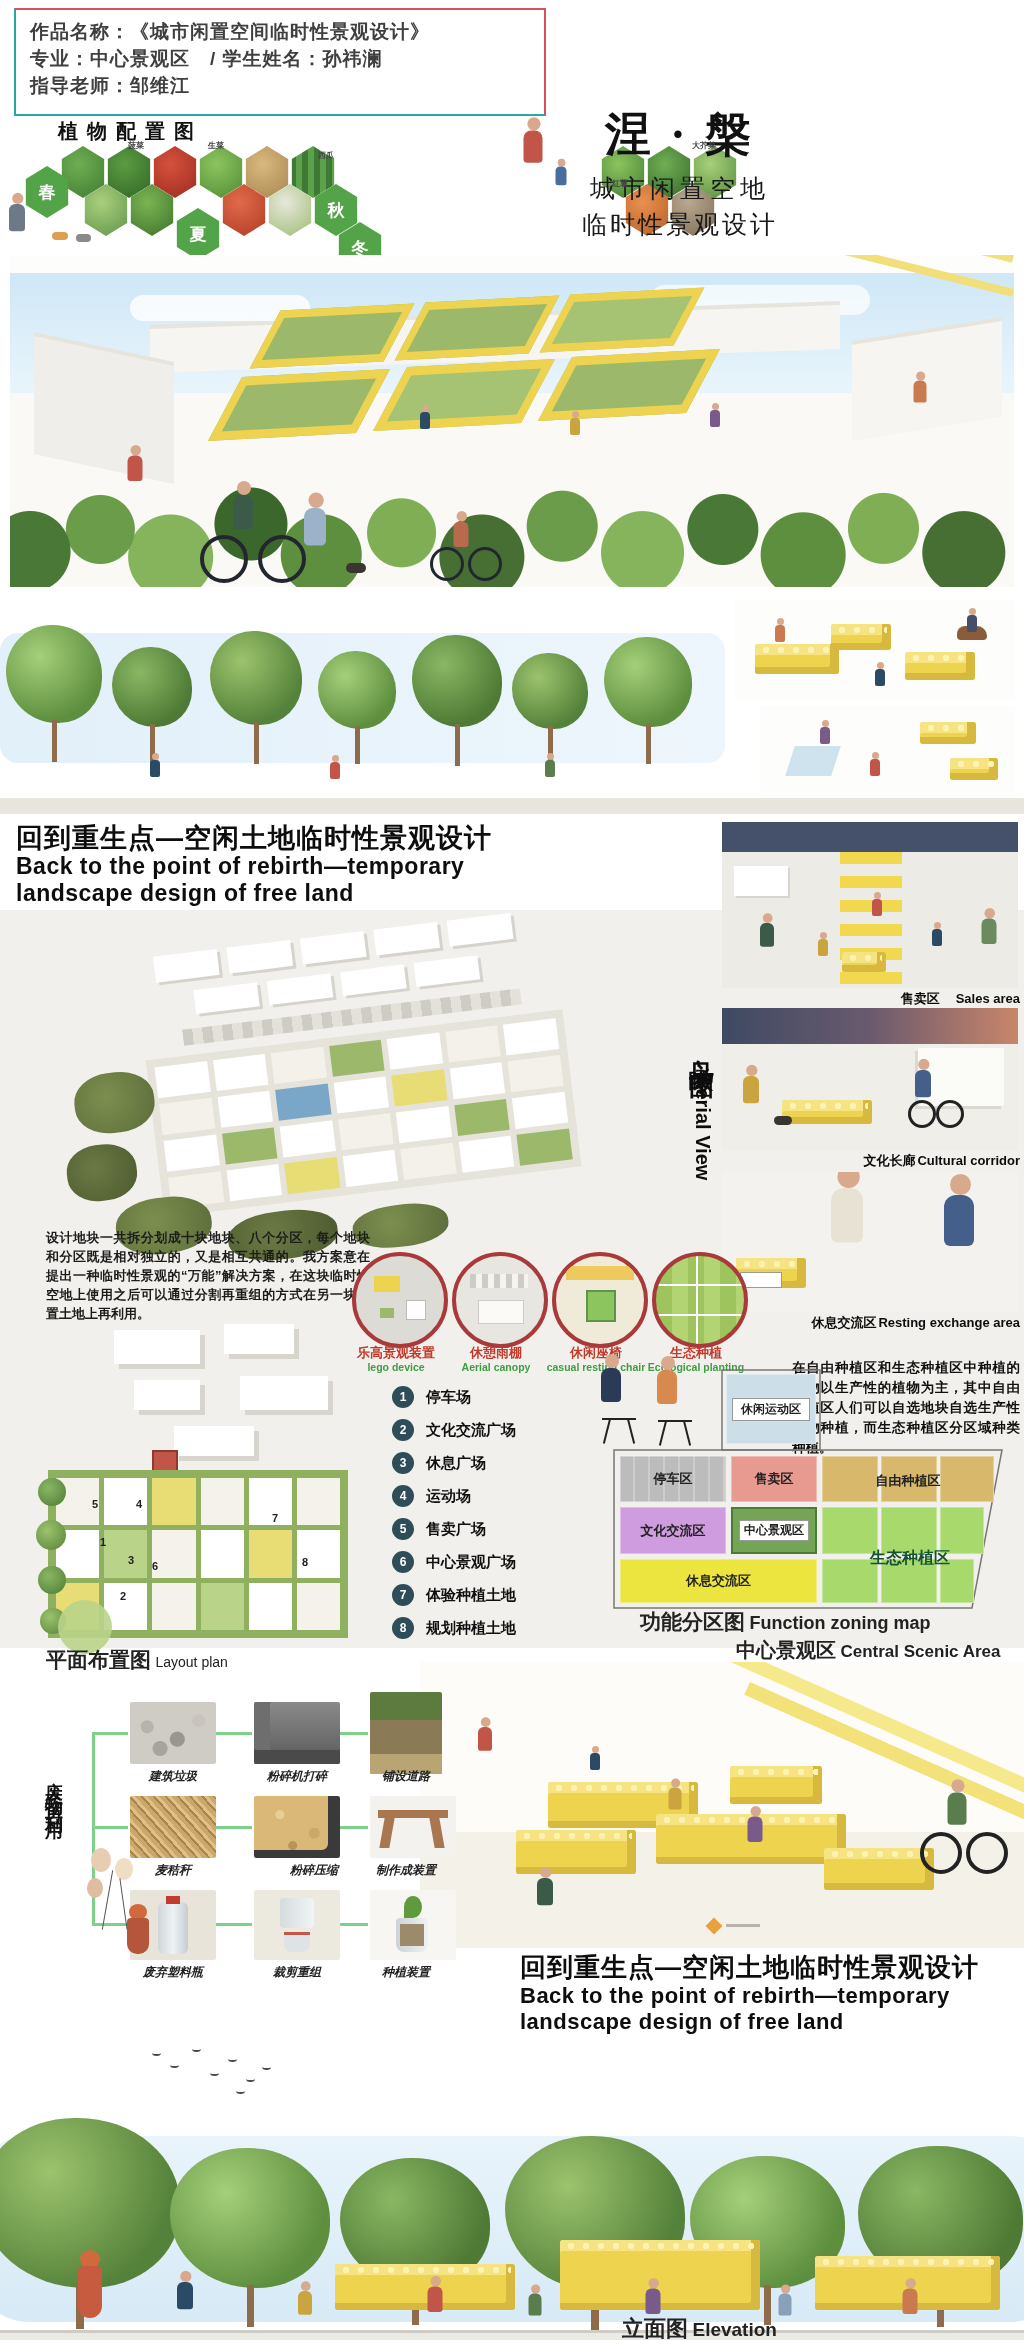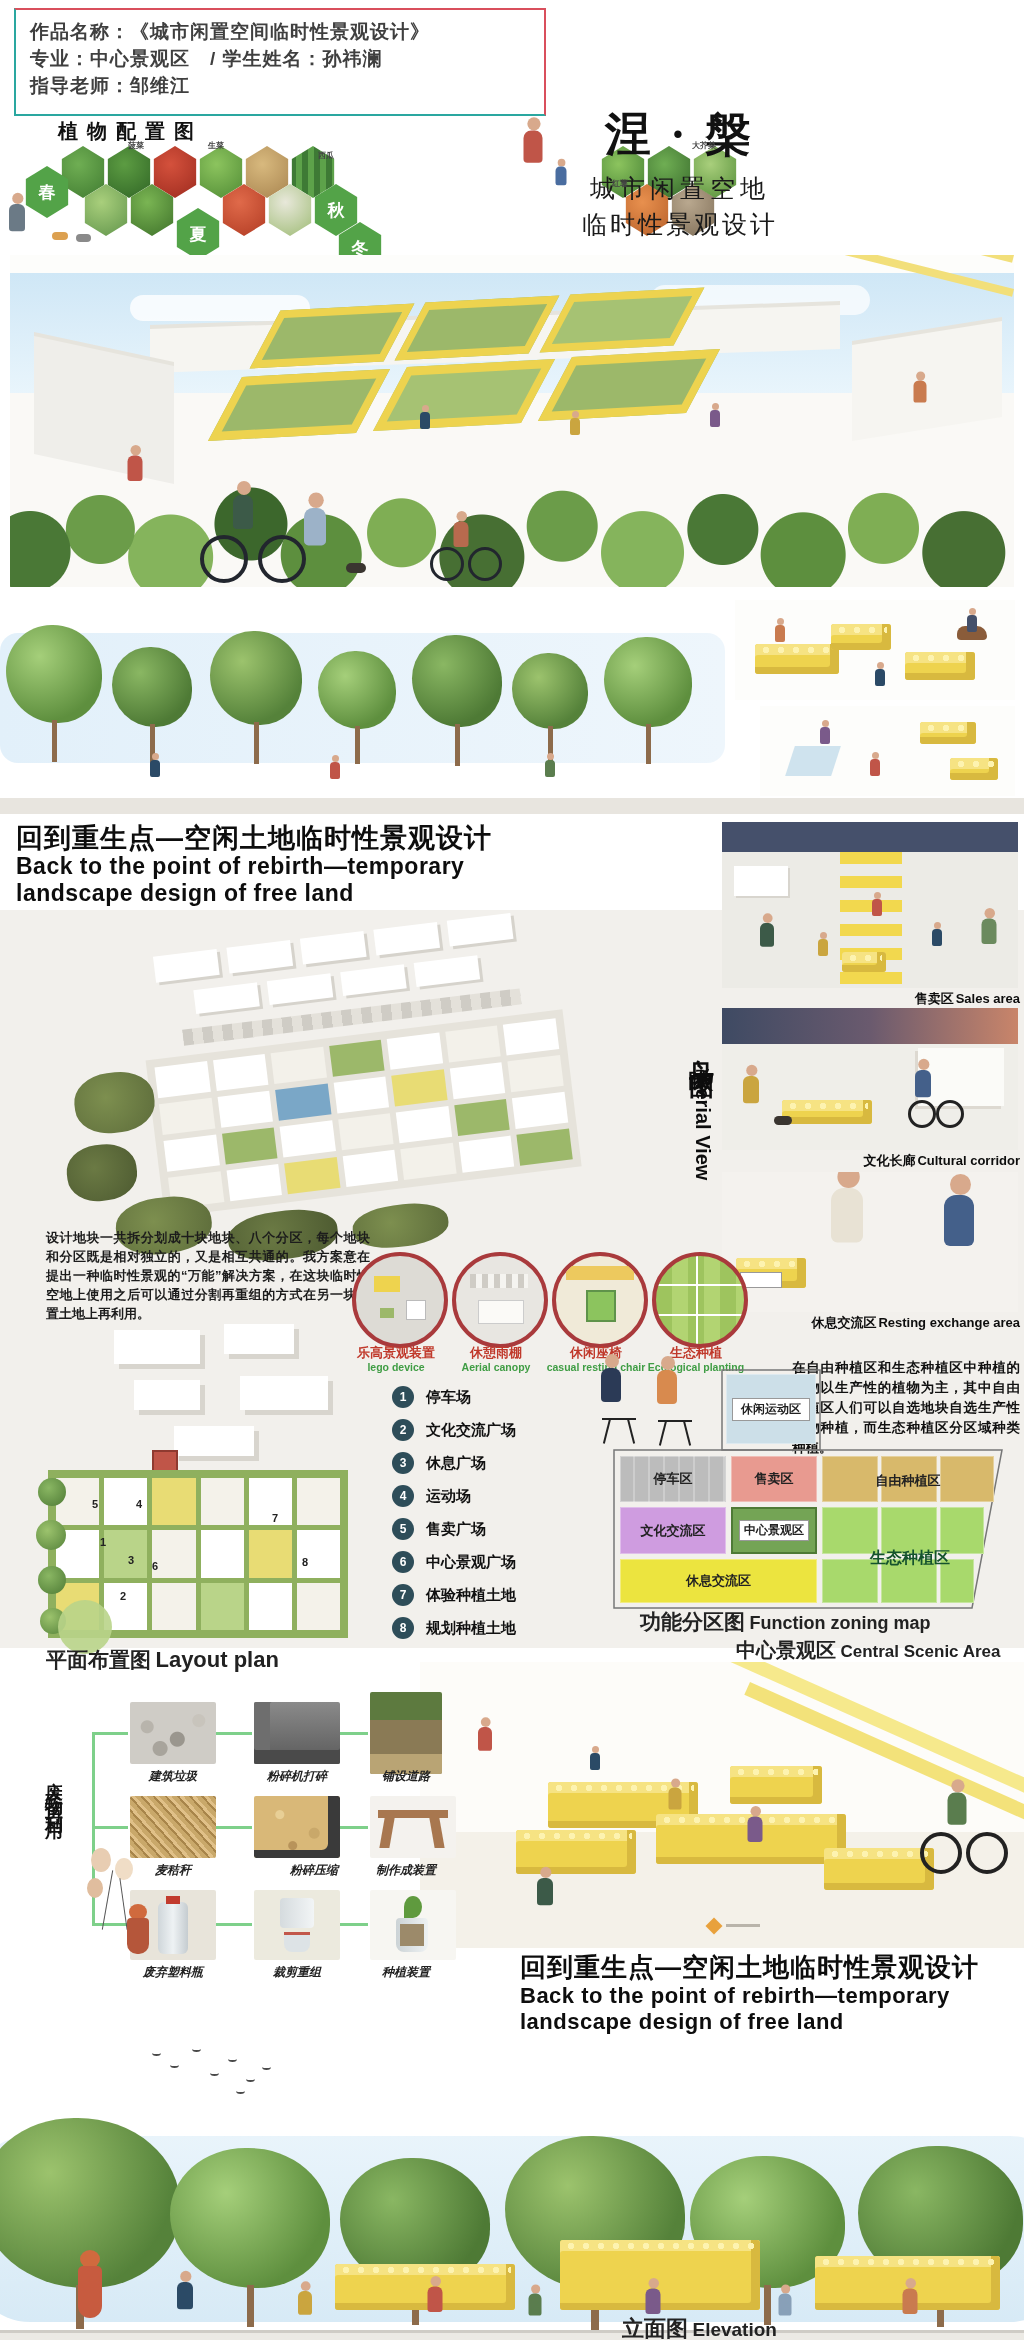--- a/index.html
+++ b/index.html
@@ -356,21 +356,21 @@
     <span class="pr" style="left:210px;top:100px;color:#2b4a66">
         <b></b>
         <i></i>
       </span>
     <span class="pr" style="left:262px;top:92px;color:#6b8a5e;transform:scale(1.5)">
         <b></b>
         <i></i>
       </span>
   </div>
   <div class="caption" style="top:990px">
-    <span>售卖区</span><span style="margin-left:2px">Sales area</span>
+    <span>售卖区</span><span style="margin-left:16px">Sales area</span>
   </div>
 
   <div class="card" style="top:1008px;height:142px">
     <div class="abs" style="left:0;top:0;width:100%;height:36px;background:linear-gradient(90deg,#3e4a63,#6a5a6e,#c9856a)"></div>
     <div class="abs" style="left:0;top:36px;width:100%;height:106px;background:#efeee9"></div>
     <div class="abs" style="left:196px;top:40px;width:86px;height:58px;background:#fbfbf8;box-shadow:-3px 3px 0 #ddd9d1"></div>
     <div class="lego" style="left:60px;top:92px;width:90px;height:24px"></div>
     <span class="pr" style="left:24px;top:64px;color:#caa53f;transform:scale(1.6)">
         <b></b>
         <i></i>
@@ -485,21 +485,21 @@
     <span class="abs" style="left:92px;top:176px;font-size:11px;font-weight:700">4</span>
     <span class="abs" style="left:56px;top:214px;font-size:11px;font-weight:700">1</span>
     <span class="abs" style="left:84px;top:232px;font-size:11px;font-weight:700">3</span>
     <span class="abs" style="left:108px;top:238px;font-size:11px;font-weight:700">6</span>
     <span class="abs" style="left:76px;top:268px;font-size:11px;font-weight:700">2</span>
     <span class="abs" style="left:228px;top:190px;font-size:11px;font-weight:700">7</span>
     <span class="abs" style="left:258px;top:234px;font-size:11px;font-weight:700">8</span>
   </div>
   <div class="abs" style="left:46px;top:1646px">
     <span style="font-size:21px;font-weight:900">平面布置图</span>
-    <span style="font-size:22px;font-weight:700">Layout plan</span>
+    <span style="font-size:14px;font-weight:400">Layout plan</span>
   </div>
 
   <div class="abs" style="left:596px;top:1356px;width:112px;height:94px">
     <span class="pr" style="left:10px;top:10px;color:#2b3a56;transform:scale(2)">
         <b></b>
         <i></i>
       </span>
     <span class="pr" style="left:66px;top:12px;color:#d88a4e;transform:scale(2)">
         <b></b>
         <i></i>

